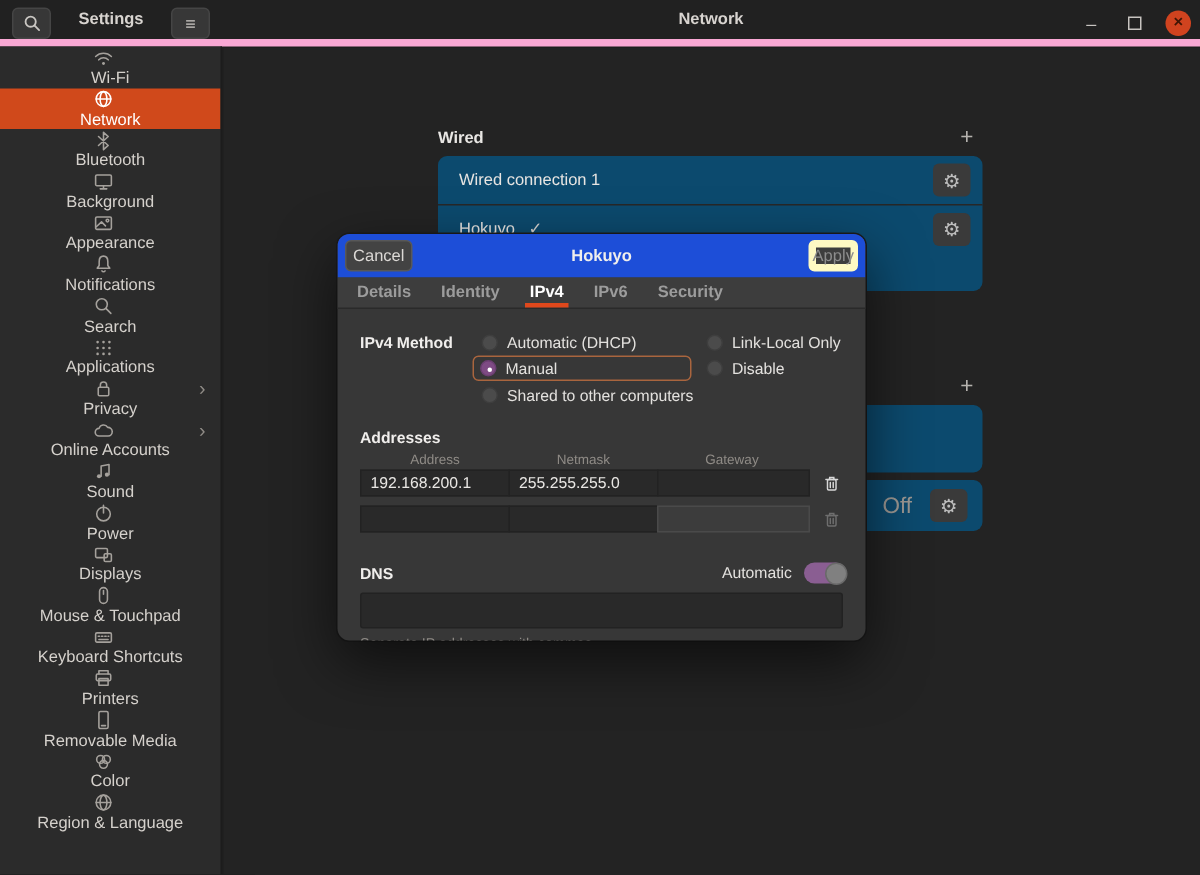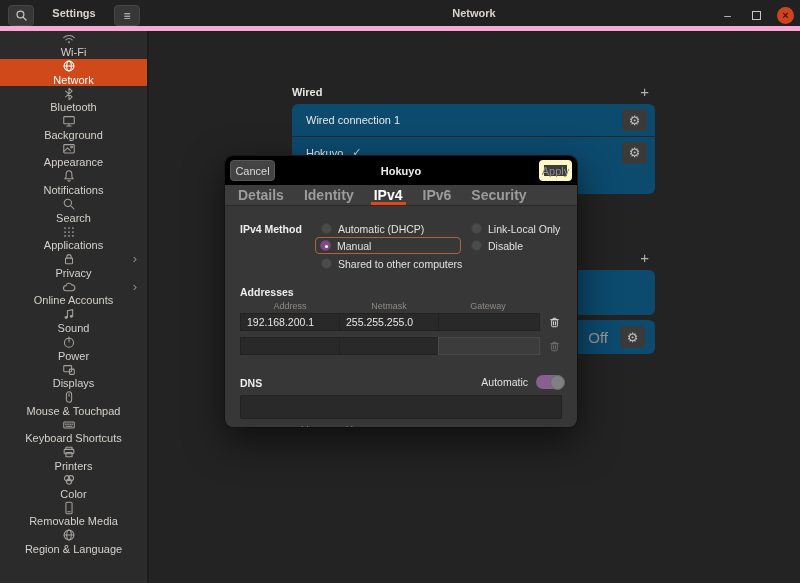--- a/index.html
+++ b/index.html
@@ -66,33 +66,33 @@
   .detail-value { margin-left:9px; color:#eceae7; font-weight:bold; }
   .proxy-card { display:flex; align-items:center; justify-content:flex-end;
     padding:0 10px; }
   .off-label { color:#9b9792; font-size:15px; margin-right:12px; }
 
   
   .dialog { position:absolute; left:225px; top:156px; width:352px; height:271px;
     background:#373737; border-radius:8px; overflow:hidden;
     box-shadow:0 14px 38px rgba(0,0,0,0.6), 0 0 0 1px #1c1c1c; }
   .dlg-header { position:absolute; left:0; top:0; width:100%; height:29px;
-    background:#000000; display:flex; align-items:center; justify-content:center; }
+    background:#1d4ed8; display:flex; align-items:center; justify-content:center; }
   .dlg-title { font-size:11px; font-weight:bold; color:#f0eeec; }
   .dlg-btn { position:absolute; top:4px; height:21px; border-radius:4px; font-size:11px;
     display:flex; align-items:center; justify-content:center; cursor:pointer;
     font-family:inherit; }
   .dlg-btn.cancel { left:5px; width:45px; background:#434343; border:1px solid #585858;
     color:#dcd9d6; }
   .dlg-btn.apply { right:5px; width:33px; background:#3d3d3d; border:5px solid #fef9c3;
     color:#8d8d8d; }
   .dlg-tabs { position:absolute; left:0; top:29px; width:100%; height:21px;
     background:#3d3d3d; border-bottom:1px solid #2a2a2a; display:flex;
     align-items:stretch; padding-left:3px; }
-  .tab { padding:0 10px; display:flex; align-items:center; font-size:14px;
+  .tab { padding:0 10px; display:flex; align-items:center; font-size:11px;
     font-weight:bold; color:#9c9c9c; cursor:pointer; position:relative; }
   .tab.active { color:#ffffff; }
   .tab.active::after { content:""; position:absolute; left:7px; right:7px; bottom:0;
     height:3px; background:#e0481c; }
 
   .dlg-body { position:absolute; inset:50px 0 0 0; font-size:10.5px; }
   .field-label { position:absolute; font-weight:bold; color:#f0eeec; }
   .radio-row { position:absolute; display:flex; align-items:center; height:13px; }
   .radio { width:11px; height:11px; border-radius:50%; background:#4b4b4b;
     border:1px solid #3e3e3e; flex:0 0 11px; position:relative; cursor:pointer; }
@@ -314,35 +314,35 @@
             <path d="M4.5,5 V2.5 H11.5 V5"></path>
             <rect x="2.5" y="5" width="11" height="5" rx="1"></rect>
             <rect x="4.5" y="8.5" width="7" height="5"></rect>
           </svg>
         </span>
         <span>Printers</span>
       </div>
       <div class="side-item">
         <span class="s-icon">
           <svg viewBox="0 0 16 16">
+            <rect x="4.5" y="1.5" width="7" height="13" rx="1.2"></rect>
+            <path d="M6.5,12.3 H9.5"></path>
+          </svg>
+        </span>
+        <span>Removable Media</span>
+      </div>
+      <div class="side-item">
+        <span class="s-icon">
+          <svg viewBox="0 0 16 16">
             <circle cx="5.8" cy="6" r="3"></circle>
             <circle cx="10.2" cy="6" r="3"></circle>
             <circle cx="8" cy="9.8" r="3"></circle>
           </svg>
         </span>
         <span>Color</span>
-      </div>
-      <div class="side-item">
-        <span class="s-icon">
-          <svg viewBox="0 0 16 16">
-            <rect x="4.5" y="1.5" width="7" height="13" rx="1.2"></rect>
-            <path d="M6.5,12.3 H9.5"></path>
-          </svg>
-        </span>
-        <span>Removable Media</span>
       </div>
       <div class="side-item">
         <span class="s-icon">
           <svg viewBox="0 0 16 16">
             <circle cx="8" cy="8" r="5.6"></circle>
             <ellipse cx="8" cy="8" rx="2.6" ry="5.6"></ellipse>
             <path d="M2.4,8 H13.6"></path>
           </svg>
         </span>
         <span>Region &amp; Language</span>

